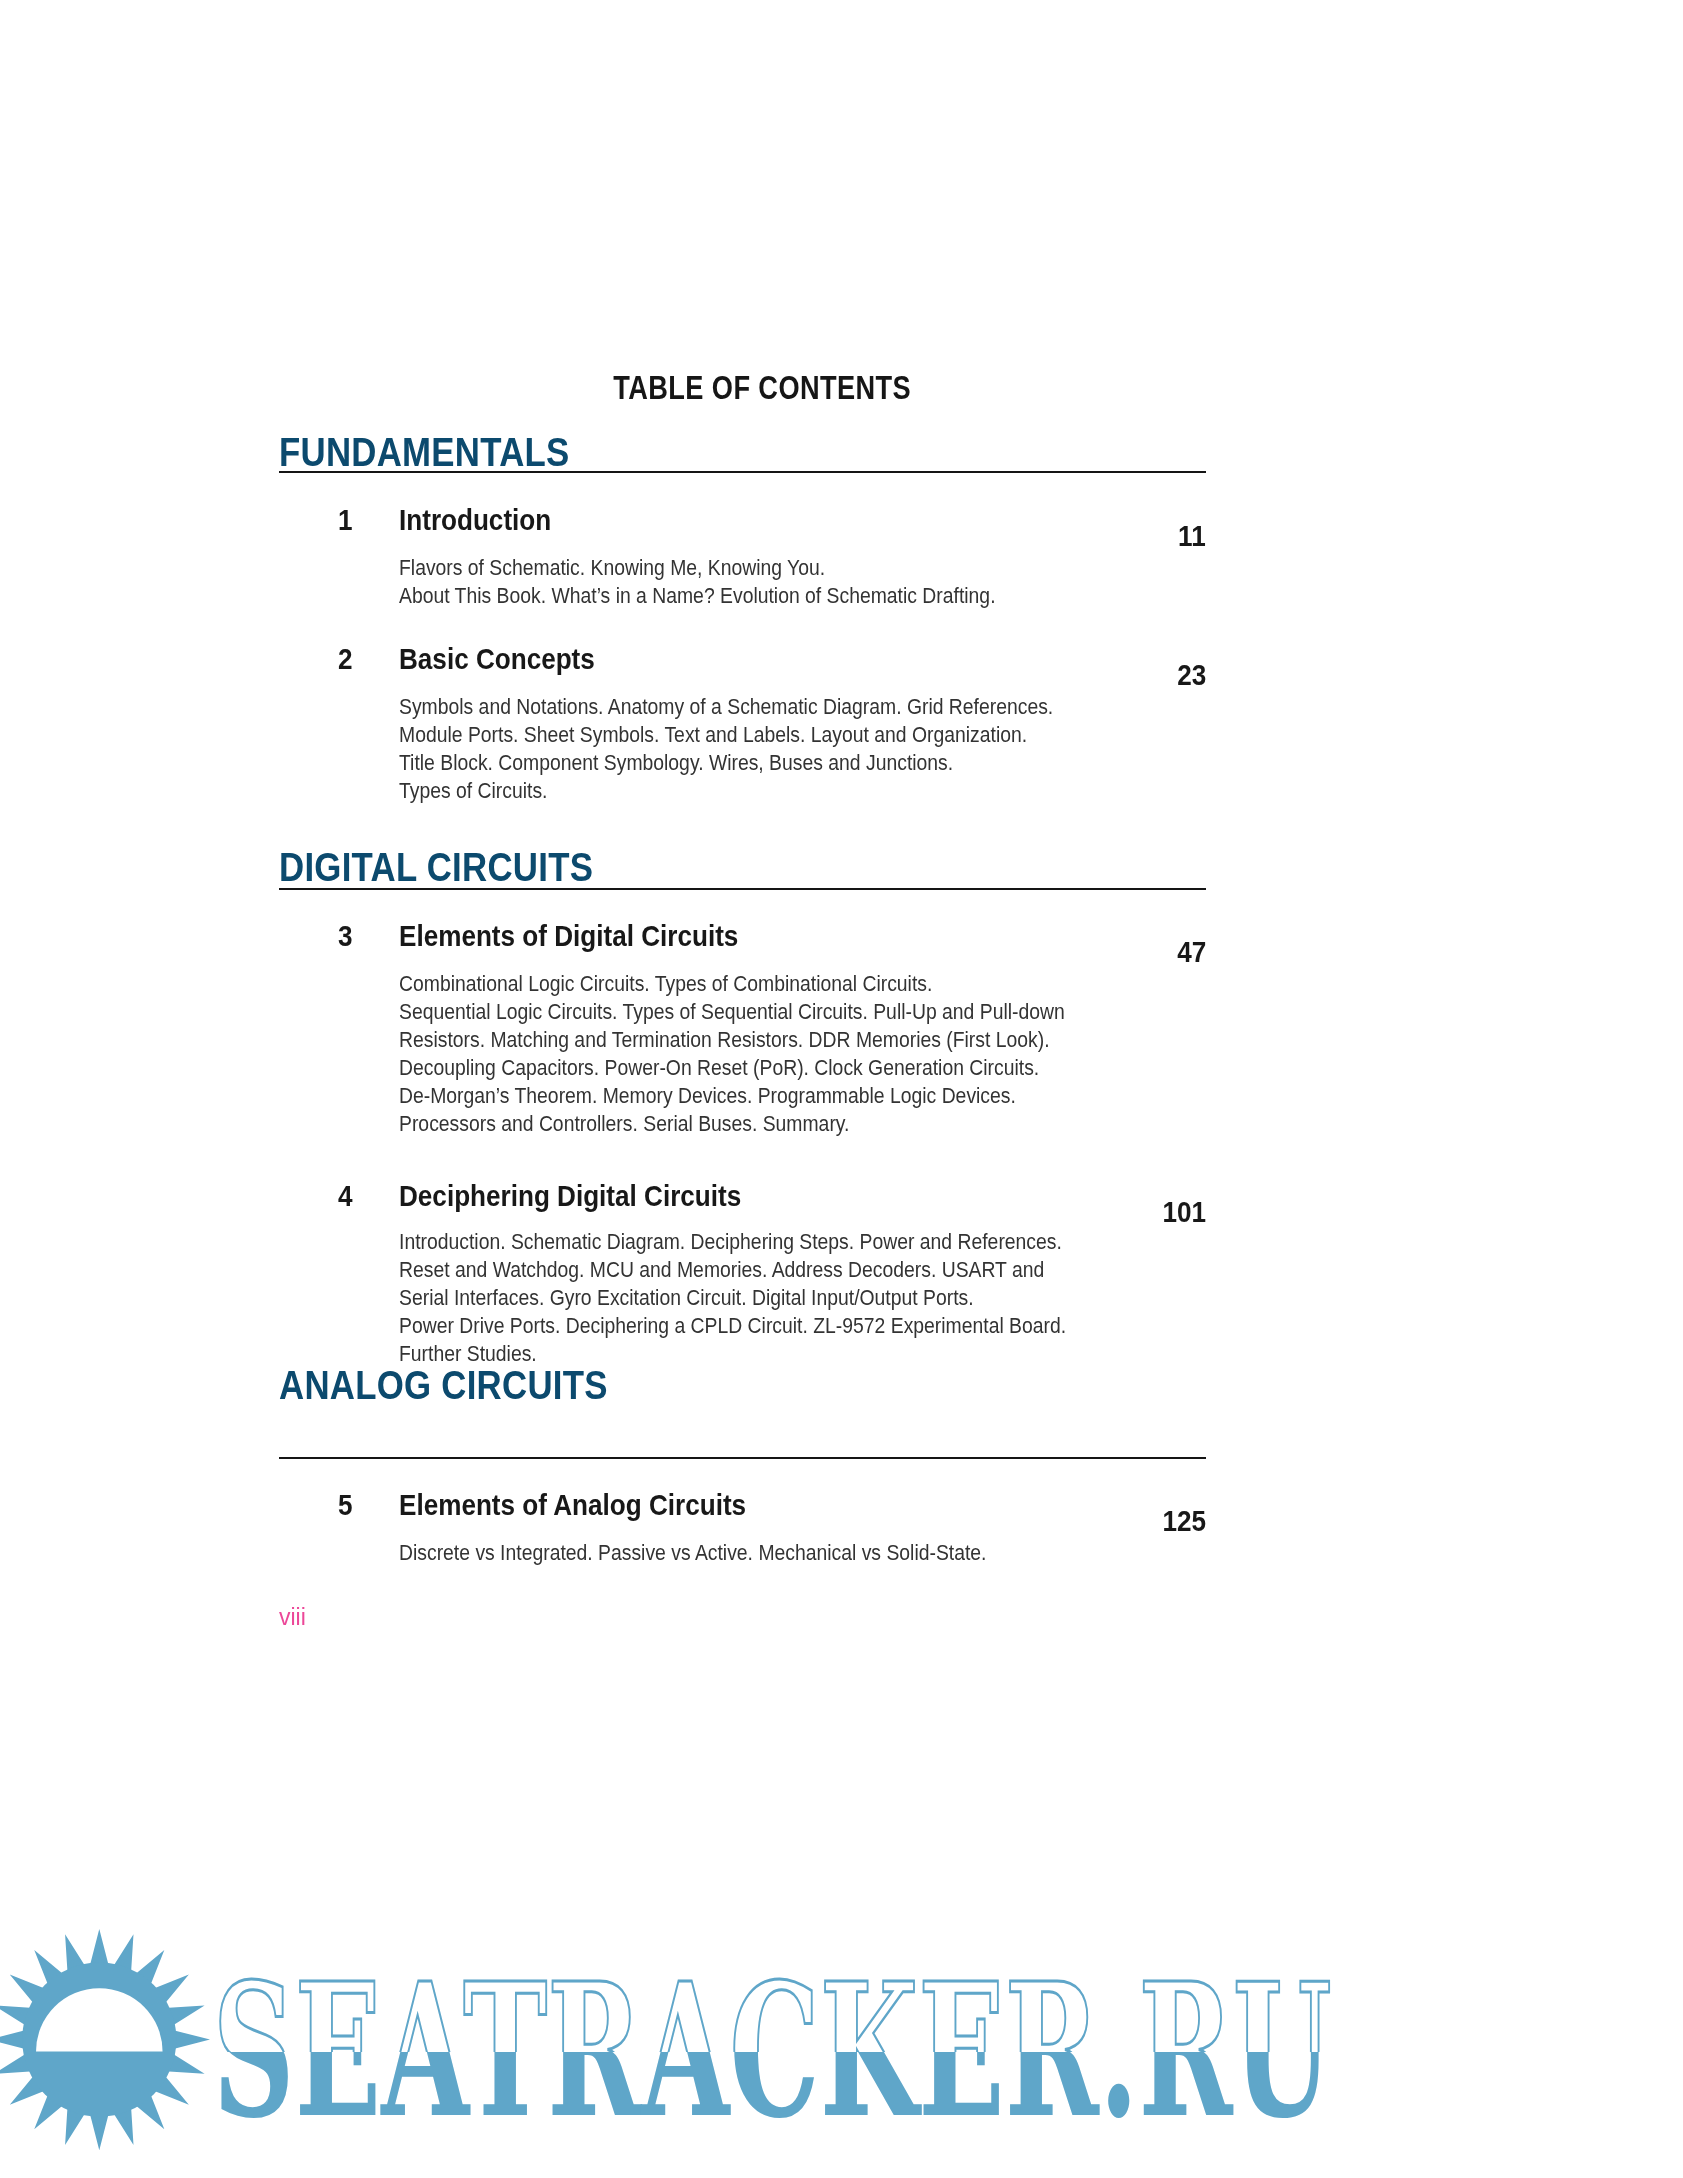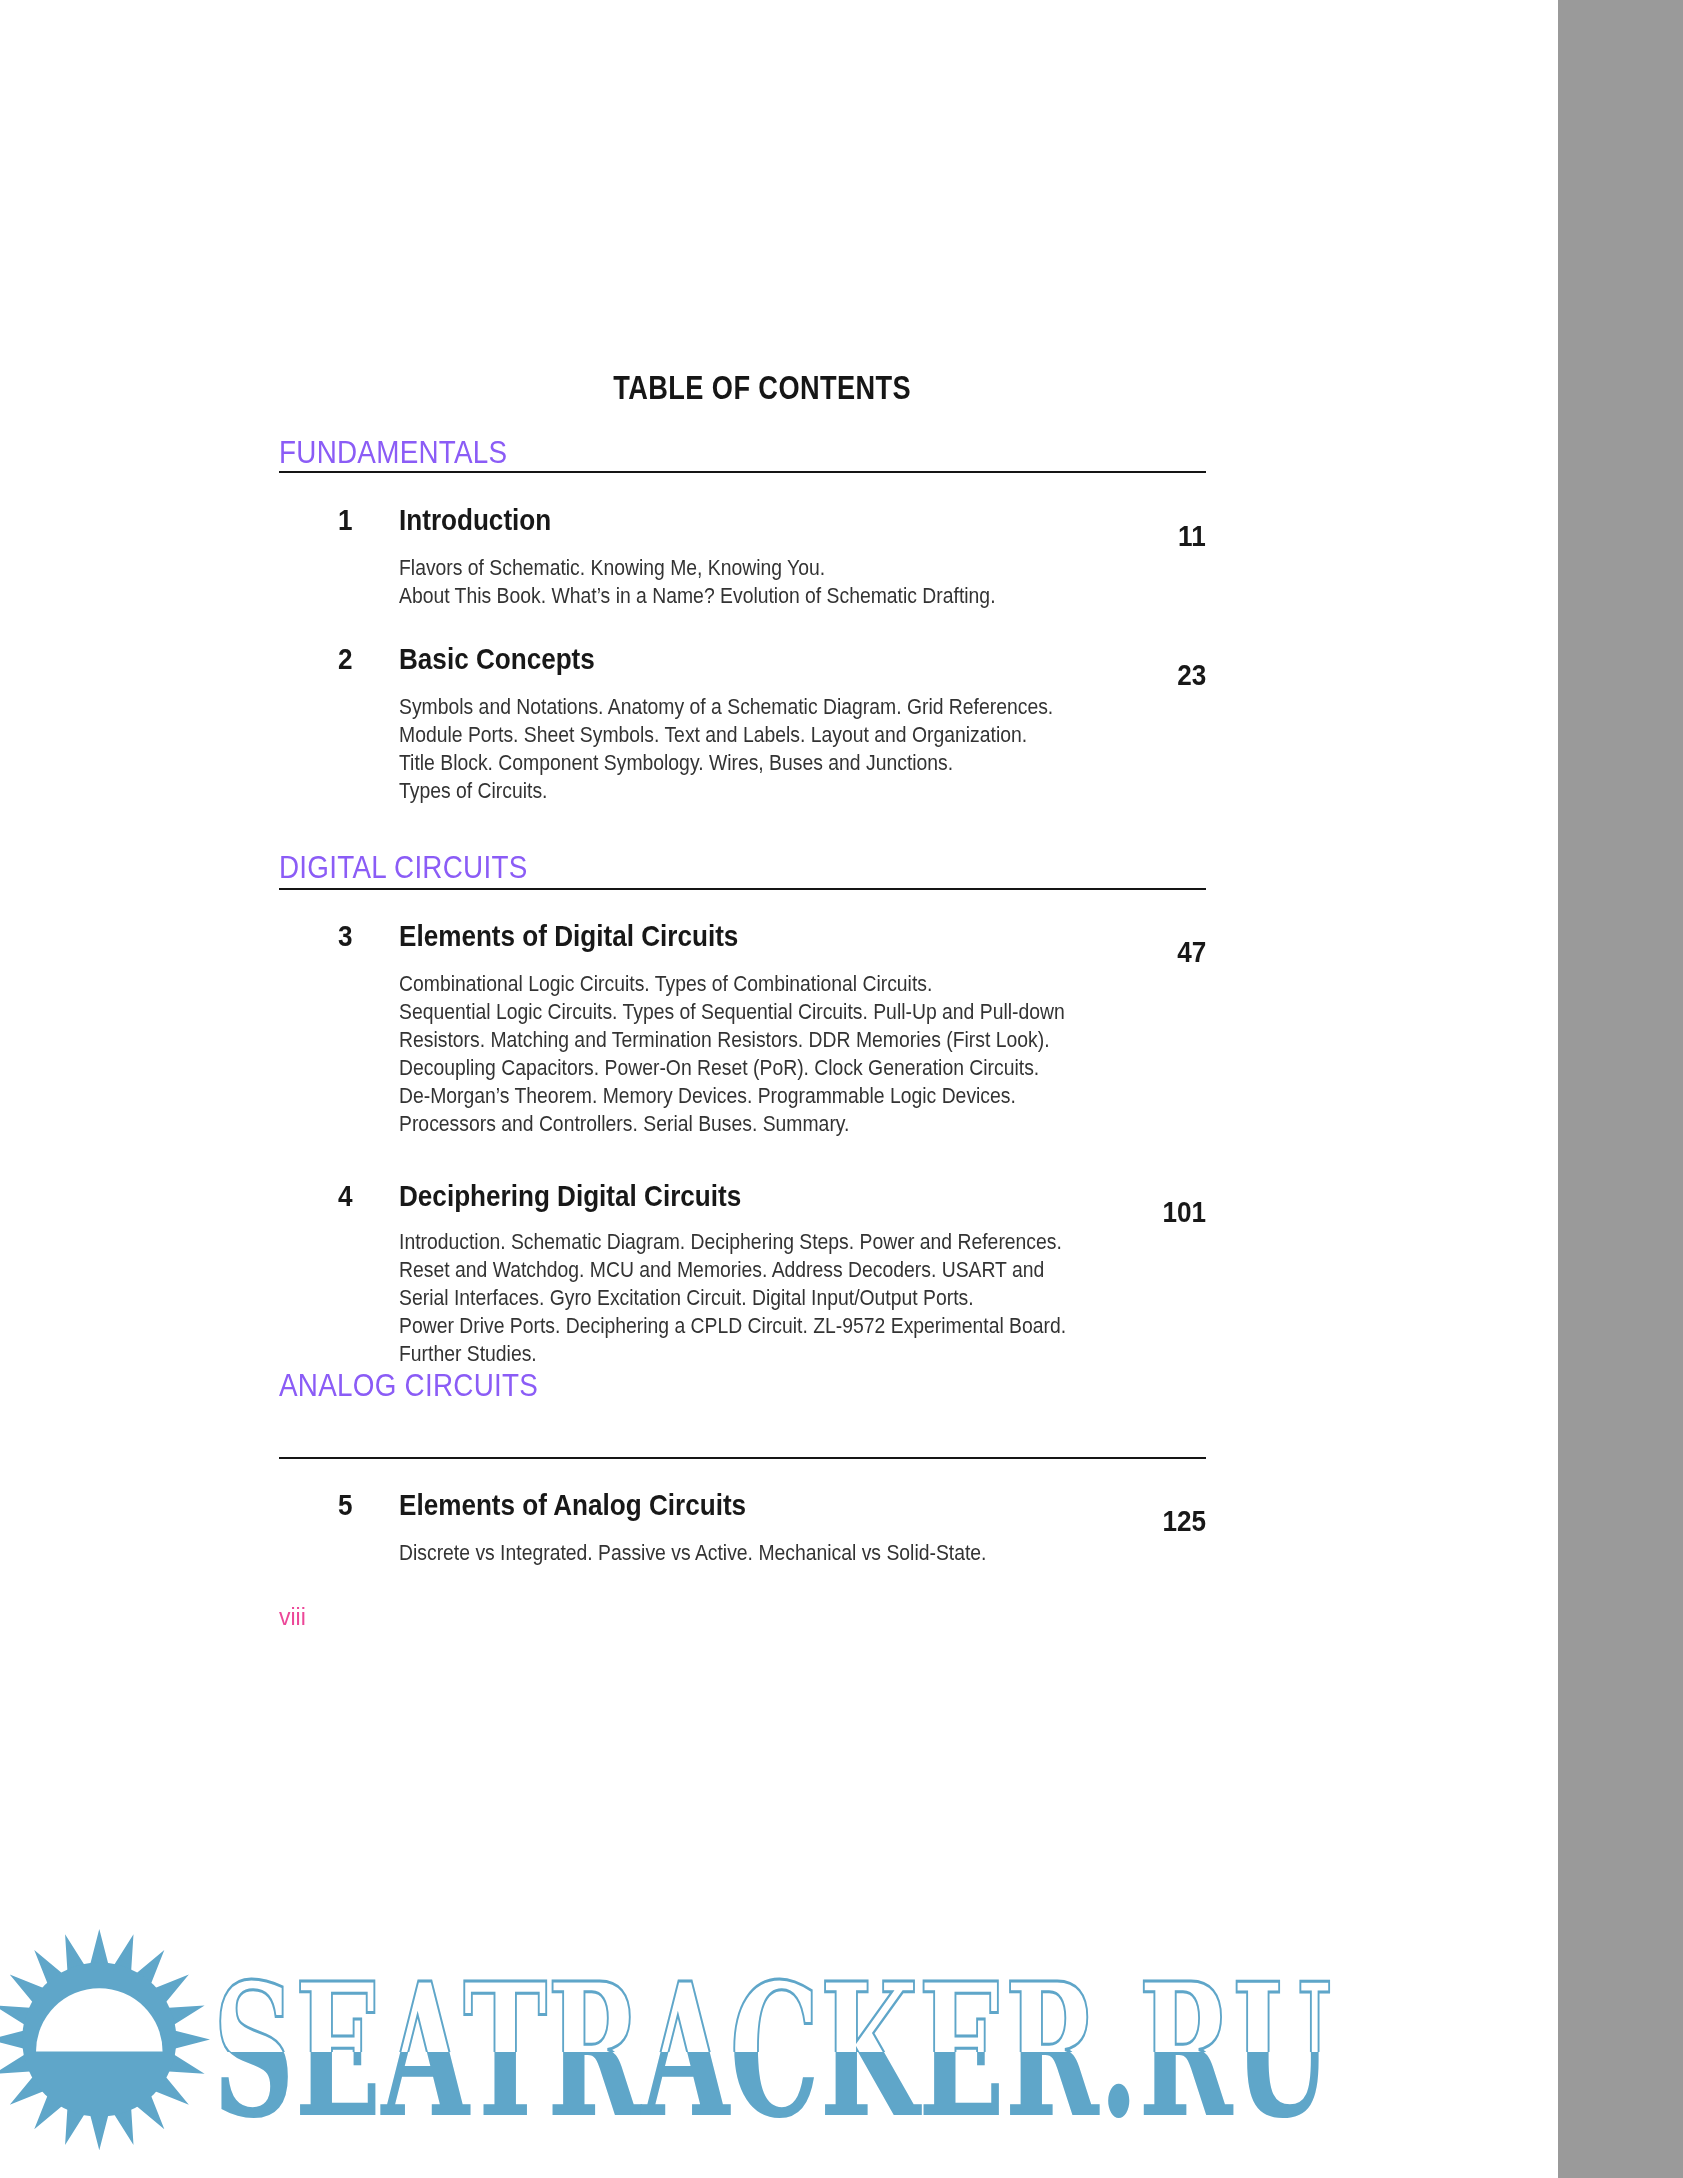--- a/index.html
+++ b/index.html
@@ -1,39 +1,39 @@
 <!DOCTYPE html>
 <html><head>
 <meta charset="utf-8">
 <style>
   html,body{margin:0;padding:0;background:#9a9a9a;}
   .page{
     position:relative;
-    width:1558px;height:2178px;
+    width:1683px;height:2178px;
     background:#ffffff;
     overflow:hidden;
     font-family:"Liberation Sans",sans-serif;
     color:#1c1c1c;
   }
   .abs{position:absolute;}
   
   .cxc{display:inline-block;transform:scaleX(.80);transform-origin:center center;white-space:nowrap;}
   .cxl{display:inline-block;transform:scaleX(.87);transform-origin:left center;white-space:nowrap;}
   .cxr{display:inline-block;transform:scaleX(.87);transform-origin:right center;white-space:nowrap;}
   .cxd{display:inline-block;transform:scaleX(.88);transform-origin:left center;white-space:nowrap;}
 
   .toc-title{
     left:299px;top:368px;width:927px;
     font-size:34px;line-height:38px;font-weight:700;
     letter-spacing:0.5px;text-align:center;color:#161616;
   }
   .sec-head{
     left:279px;width:927px;
-    font-size:32px;line-height:32px;font-weight:400;
-    letter-spacing:0.3px;color:#8b5cf6;
+    font-size:40px;line-height:32px;font-weight:700;
+    letter-spacing:0.3px;color:#0c4a6e;
   }
   .sec-rule{
     left:279px;width:927px;height:2px;background:#151515;
   }
   .ch-row{
     left:279px;width:927px;height:32px;
     font-size:30px;line-height:30px;font-weight:700;color:#181818;
   }
   .ch-num{position:absolute;left:59px;top:0;}
   .ch-title{position:absolute;left:120px;top:0;text-align:center;}

